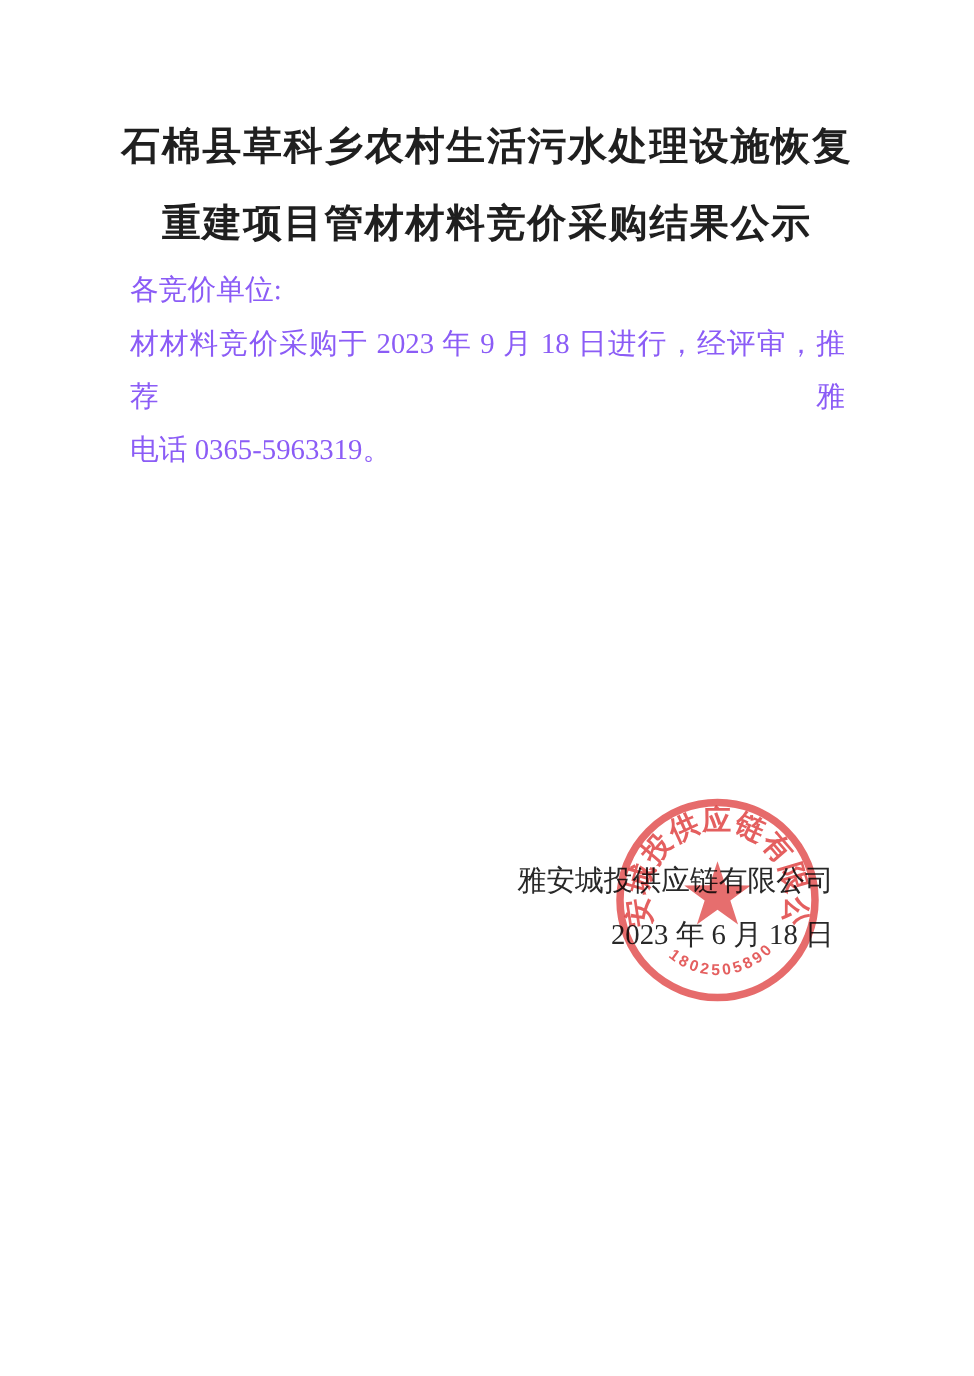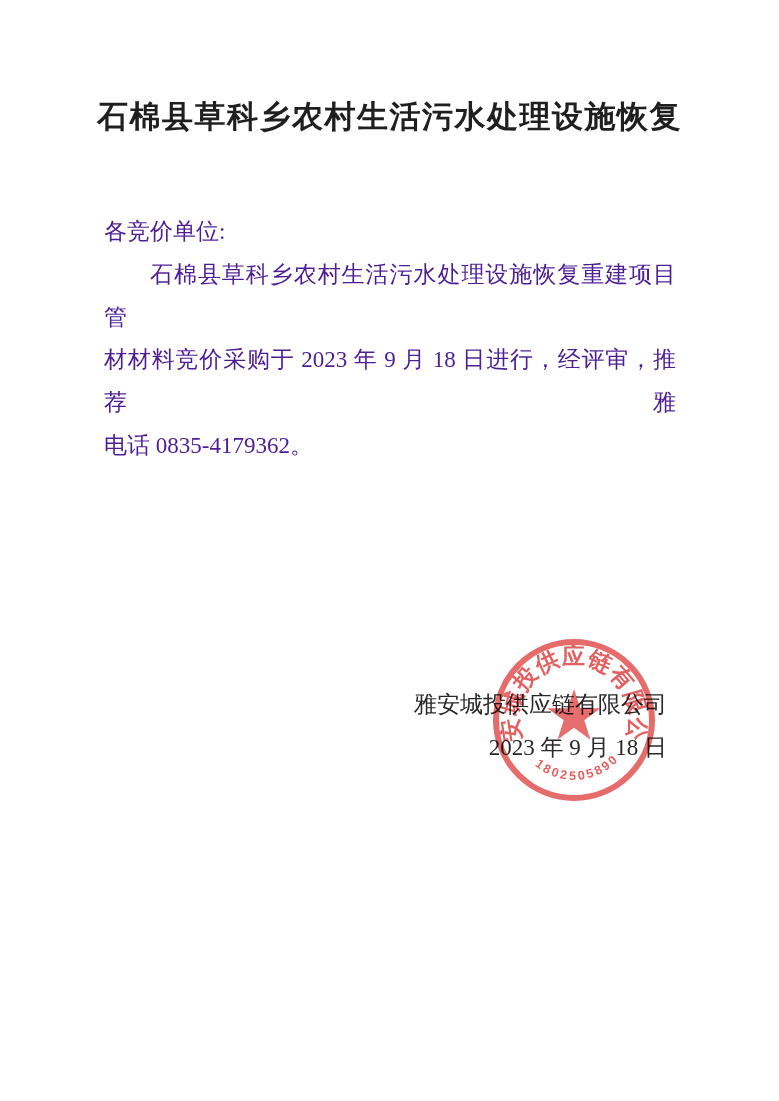--- a/index.html
+++ b/index.html
@@ -14,21 +14,21 @@
   .title{
     position:absolute;left:0;right:0;top:86px;
     margin:0;text-align:center;font-weight:700;color:#1f1f1f;
   }
   .title .tline{
     font-size:31px;line-height:62px;letter-spacing:1.5px;
     white-space:nowrap;
   }
   .bodytext{
     position:absolute;left:104px;top:211px;width:572px;
-    font-size:23px;line-height:42.8px;color:#4c1d95;
+    font-size:23px;line-height:42.8px;color:#8b5cf6;
   }
   .line{white-space:nowrap;}
   .line.ind{text-indent:46px;}
   .line.jf{white-space:normal;text-align:justify;text-align-last:justify;}
   .signature{
     position:absolute;right:112px;top:683px;
     text-align:right;font-size:23px;line-height:43px;color:#282828;
   }
   .signature .sig-line{white-space:nowrap;}
   .seal{
@@ -40,32 +40,32 @@
     font-weight:700;
   }
 </style>
 </head>
 <body>
 
 <div class="page">
 
   <h1 class="title">
     <div class="tline">石棉县草科乡农村生活污水处理设施恢复</div>
+    <div class="tline">重建项目管材材料竞价采购结果公示</div>
   </h1>
 
   <div class="bodytext">
     <div class="line">各竞价单位:</div>
-    <div class="line ind jf">石棉县草科乡农村生活污水处理设施恢复重建项目管</div>
     <div class="line jf">材材料竞价采购于 2023 年 9 月 18 日进行，经评审，推荐雅</div>
-    <div class="line">电话 0835-4179362。</div>
+    <div class="line">电话 0365-5963319。</div>
   </div>
 
   <div class="signature">
     <div class="sig-line">雅安城投供应链有限公司</div>
-    <div class="sig-line">2023 年 9 月 18 日</div>
+    <div class="sig-line">2023 年 6 月 18 日</div>
   </div>
 
   <svg class="seal" viewBox="0 0 200 200" xmlns="http://www.w3.org/2000/svg" aria-hidden="true">
 
     <circle cx="100" cy="100" r="78" fill="none" stroke="#e04a4a" stroke-width="6" stroke-opacity="0.82"></circle>
 
     <polygon transform="translate(100,97)" points="0,-28 6.35,-8.74 26.63,-8.65 10.27,3.34 16.46,22.65 0,10.8 -16.46,22.65 -10.27,3.34 -26.63,-8.65 -6.35,-8.74" fill="#e04a4a" fill-opacity="0.8"></polygon>
 
     <defs>
       <path id="arcTop" d="M 51.5 128 A 56 56 0 1 1 148.5 128" fill="none"></path>

